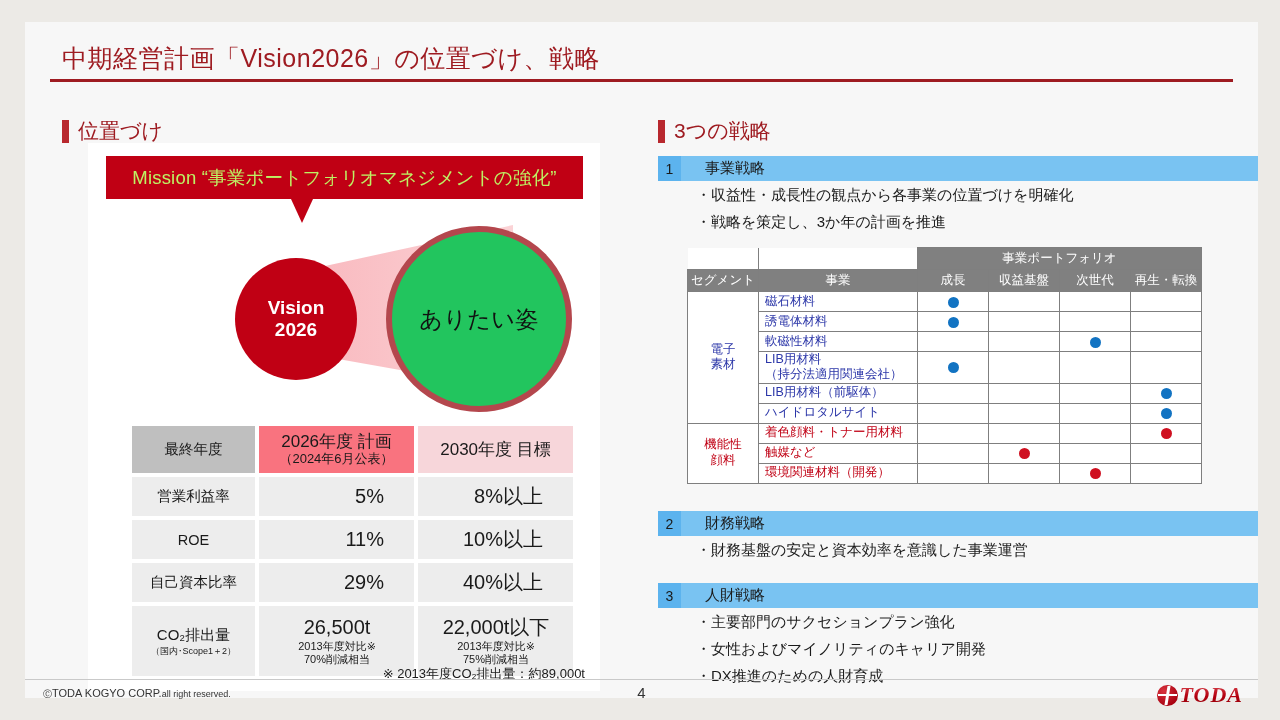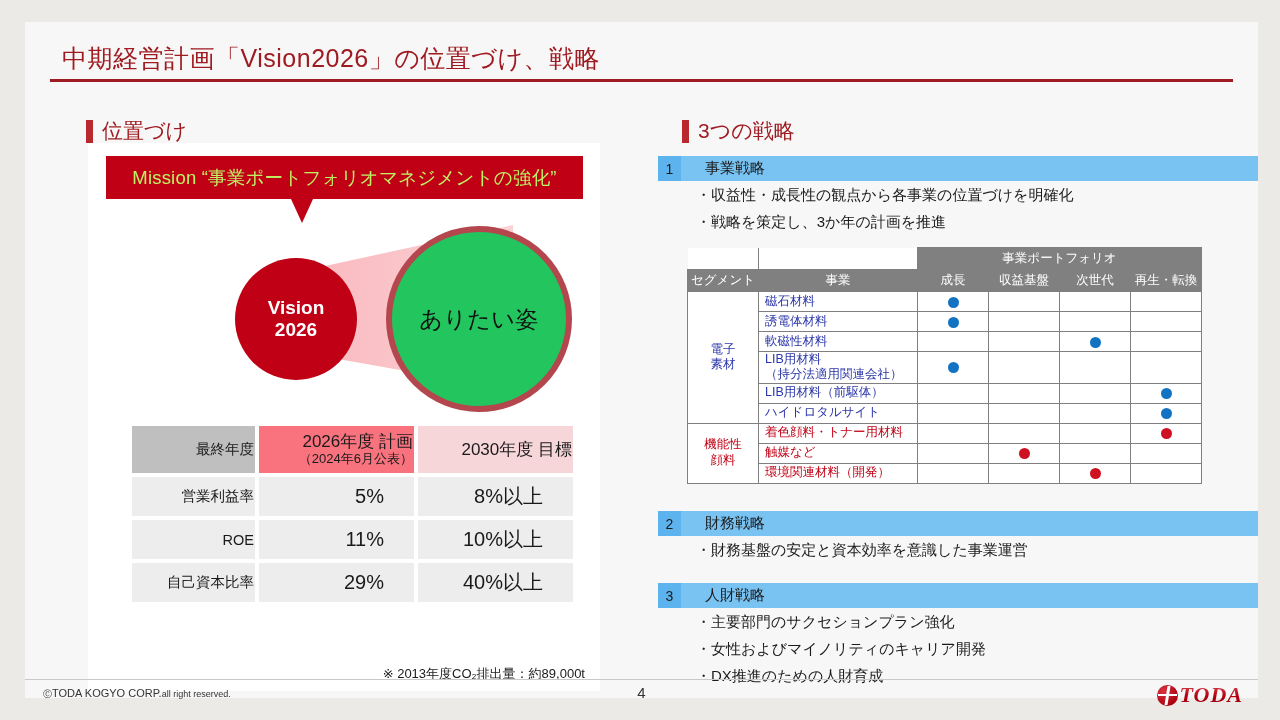--- a/index.html
+++ b/index.html
@@ -20,21 +20,21 @@
     position:absolute;left:37px;top:20px;
     font-size:25px;color:#9e1b21;letter-spacing:.5px;
     white-space:nowrap;
   }
   .title-rule{
     position:absolute;left:25px;top:57px;width:1183px;height:3px;
     background:#9e1b21;
   }
 
   
-  .sec-head{position:absolute;display:flex;align-items:center;gap:9px;margin-left:24px;}
+  .sec-head{position:absolute;display:flex;align-items:center;gap:9px;}
   .sec-bar{width:7px;height:23px;background:#b8282e;display:block;}
   .sec-text{font-size:21px;color:#9e1b21;white-space:nowrap;}
   #sec-left{left:37px;top:95px;}
   #sec-right{left:633px;top:95px;}
 
   
   .card{
     position:absolute;left:63px;top:121px;
     width:512px;height:548px;background:#ffffff;
   }
@@ -80,21 +80,21 @@
   .arital-circle span{font-size:23px;color:#111;letter-spacing:.5px;}
 
   
   .metrics{
     position:absolute;left:40px;top:279px;
     width:437px;
     border-collapse:separate;border-spacing:4px 4px;
     table-layout:fixed;
   }
   .metrics td{
-    height:37px;text-align:right;vertical-align:middle;
+    height:37px;text-align:center;vertical-align:middle;
     background:#ededed;font-size:14.5px;color:#1a1a1a;
   }
   .metrics col.c1{width:123px;}
   .metrics col.c2{width:155px;}
   .metrics col.c3{width:155px;}
   .metrics tr.head td{height:45px;}
   .metrics td.h-gray{background:#bfbfbf;font-size:14.5px;}
   .metrics td.h-red{background:#f9737f;font-size:17px;line-height:1.15;}
   .metrics td.h-pink{background:#f7d6da;font-size:17px;}
   .metrics td.h-red .sub{font-size:13px;display:block;margin-top:1px;}
@@ -266,20 +266,36 @@
           <td>ROE</td>
           <td class="val">11%</td>
           <td class="val">10%以上</td>
         </tr>
         <tr>
           <td>自己資本比率</td>
           <td class="val">29%</td>
           <td class="val">40%以上</td>
         </tr>
 
+        <tr class="co2">
+          <td class="lbl-co2">
+            <span>CO₂排出量</span>
+            <span class="small">（国内･Scope1＋2）</span>
+          </td>
+          <td class="val val-co2">
+            <span class="big">26,500t</span>
+            <span class="small">2013年度対比※</span>
+            <span class="small">70%削減相当</span>
+          </td>
+          <td class="val val-co2">
+            <span class="big">22,000t以下</span>
+            <span class="small">2013年度対比※</span>
+            <span class="small">75%削減相当</span>
+          </td>
+        </tr>
       </tbody>
     </table>
 
     <div class="footnote">※ 2013年度CO₂排出量：約89,000t</div>
   </div>
 
   <div class="strategy" id="strategy-1">
     <div class="st-head">
       <div class="st-num">1</div>
       <div class="st-title">事業戦略</div>

